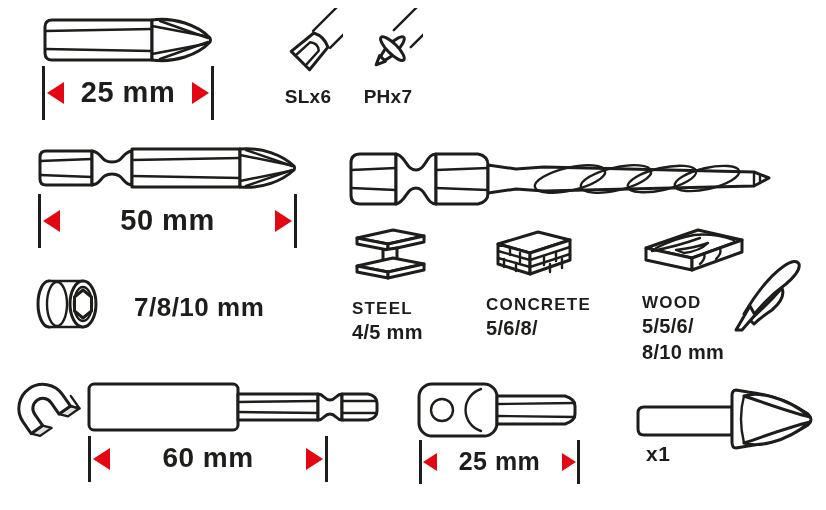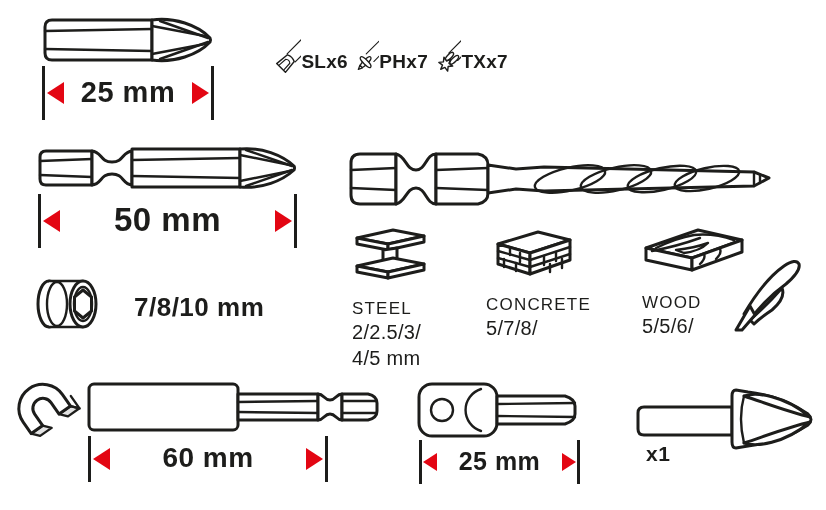--- a/index.html
+++ b/index.html
@@ -19,24 +19,24 @@
             border-top:11px solid transparent;border-bottom:11px solid transparent;}
   .dim .arr.l{left:5px;border-right:17px solid var(--red);}
   .dim .arr.r{right:5px;border-left:17px solid var(--red);}
   .dim.small .arr{border-top-width:9px;border-bottom-width:9px;}
   .dim.small .arr.l{border-right-width:14px;left:4px;}
   .dim.small .arr.r{border-left-width:14px;right:4px;}
   .dim .lbl{position:absolute;left:0;right:0;top:50%;transform:translateY(-52%);
             text-align:center;font-weight:700;letter-spacing:.5px;}
   
   .bitrow{position:absolute;left:268px;top:8px;width:402px;height:106px;display:flex;}
-  .bitcol{width:80px;display:flex;flex-direction:row;align-items:center;}
+  .bitcol{width:80px;display:flex;flex-direction:column;align-items:center;}
   .bitlbl{font-size:19px;font-weight:700;letter-spacing:.3px;margin-top:2px;}
   
-  .mat{position:absolute;font-weight:400;}
+  .mat{position:absolute;font-weight:700;}
   .mat .mname{font-size:17px;letter-spacing:1.2px;margin-top:7px;}
   .mat .msize{font-size:20px;line-height:26px;letter-spacing:.3px;}
   .plainlbl{position:absolute;font-weight:700;letter-spacing:.5px;margin-left:8px;}
 </style>
 </head>
 <body>
 
 <div id="canvas">
 
   <svg class="abs" style="left:40px;top:12px" width="176" height="56" viewBox="0 0 176 56">
@@ -74,52 +74,40 @@
         <g transform="translate(38,42) rotate(45)">
           <path class="l" d="M-12,-62 L-12,-16"></path>
             <path class="l" d="M12,-62 L12,-16"></path>
           <ellipse class="o" cx="0" cy="-2" rx="5" ry="16"></ellipse>
           <ellipse class="o" cx="0" cy="-2" rx="16" ry="5"></ellipse>
           <path class="o" d="M-4,12 L0,21 L4,12 Z"></path>
         </g>
       </svg>
       <span class="bitlbl">PHx7</span>
     </div>
-    <div class="bitcol">
-      <svg width="70" height="76" viewBox="0 0 70 76">
-        <g transform="translate(38,44) rotate(45)">
-          <path class="l" d="M-12,-62 L-12,-20"></path>
-            <path class="l" d="M12,-62 L12,-22"></path>
-          <ellipse class="o" cx="-6" cy="-16" rx="4.5" ry="11"></ellipse>
-          <ellipse class="o" cx="6" cy="-18" rx="4.5" ry="12"></ellipse>
-          <path class="o" d="M0,16 L-3.5,7.1 L-13,8.5 L-7,1 L-13,-6.5 L-3.5,-5 L0,-14 L3.5,-5 L13,-6.5 L7,1 L13,8.5 L3.5,7.1 Z"></path>
-        </g>
-      </svg>
-      <span class="bitlbl">TXx7</span>
-    </div>
   </div>
 
   <svg class="abs" style="left:34px;top:143px" width="266" height="50" viewBox="0 0 266 50">
     <path class="o" d="M12,8 L58,8 L58,42 L12,42 Q6,42 6,36 L6,14 Q6,8 12,8 Z"></path>
     <path class="l" d="M6,18 L58,16"></path>
       <path class="l" d="M6,32 L58,34"></path>
     <path class="o" d="M58,8 C68,9 66,19 78,19 C90,19 88,9 98,8 L98,42 C88,41 90,31 78,31 C66,31 68,41 58,42 Z" fill="#fff"></path>
     <path class="o" d="M98,6 L206,6 L206,44 L98,44 Z"></path>
     <path class="l" d="M98,17 L206,15"></path>
       <path class="l" d="M98,33 L206,35"></path>
     <path class="o" d="M206,6 C228,4 248,12 260,23 Q261,25 260,27 C248,38 228,46 206,44 Z"></path>
     <path class="l" d="M206,12 L256,22"></path>
       <path class="l" d="M206,38 L256,28"></path>
     <path class="l" d="M212,7 L258,23"></path>
       <path class="l" d="M212,43 L258,27"></path>
   </svg>
   <div class="dim" style="left:38px;top:194px;width:259px;height:54px">
     <div class="end l"></div>
     <div class="arr l"></div>
-    <span class="lbl" style="font-size:33px">50 mm</span>
+    <span class="lbl" style="font-size:29px">50 mm</span>
     <div class="arr r"></div>
     <div class="end r"></div>
   </div>
 
   <svg class="abs" style="left:346px;top:142px" width="428" height="74" viewBox="0 0 428 74">
     <path class="o" d="M14,12 L50,12 L50,62 L14,62 Q5,62 5,53 L5,21 Q5,12 14,12 Z"></path>
     <path class="l" d="M5,28 L50,26"></path>
       <path class="l" d="M5,46 L50,48"></path>
     <path class="o" d="M50,12 C60,14 60,28 70,28 C80,28 80,12 90,12 L90,62 C80,62 80,46 70,46 C60,46 60,60 50,62 Z" fill="#fff"></path>
     <path class="o" d="M90,12 L132,12 Q142,14 142,23 L142,51 Q142,60 132,62 L90,62 Z"></path>
@@ -138,50 +126,50 @@
     <svg width="78" height="62" viewBox="0 0 78 62">
       <path class="o" d="M5,12 L41,4 L72,10 L36,18 Z"></path>
       <path class="o" d="M5,12 L36,18 L36,24 L5,18 Z"></path>
       <path class="o" d="M36,18 L72,10 L72,16 L36,24 Z"></path>
       <path class="o" d="M31,24 L45,22 L45,40 L31,42 Z"></path>
       <path class="o" d="M5,40 L41,32 L72,38 L36,46 Z"></path>
       <path class="o" d="M5,40 L36,46 L36,52 L5,46 Z"></path>
       <path class="o" d="M36,46 L72,38 L72,44 L36,52 Z"></path>
     </svg>
     <div class="mname">STEEL</div>
-    <div class="msize">2/2.5/3/</div>
     <div class="msize">4/5 mm</div>
   </div>
 
   <div class="mat" style="left:486px;top:228px;width:120px">
     <svg width="88" height="56" viewBox="0 0 88 56">
       <path class="o" d="M12,16 L52,4 L84,12 L44,25 Z"></path>
       <path class="o" d="M12,16 L44,25 L44,46 L12,36 Z"></path>
       <path class="o" d="M44,25 L84,12 L84,32 L44,46 Z"></path>
       <path class="l" d="M12,23 L44,32 M12,30 L44,39"></path>
       <path class="l" d="M44,32 L84,19 M44,39 L84,26"></path>
       <path class="l" d="M24,19 L24,27 M34,25 L34,34 M18,31 L18,39 M30,35 L30,43"></path>
       <path class="l" d="M58,28 L58,37 M70,24 L70,33 M64,36 L64,44 M76,31 L76,40"></path>
     </svg>
     <div class="mname">CONCRETE</div>
-    <div class="msize">5/7/8/</div>
+    <div class="msize">5/6/8/</div>
   </div>
 
   <div class="mat" style="left:642px;top:224px;width:120px">
     <svg width="104" height="58" viewBox="0 0 104 58">
       <path class="o" d="M4,24 L56,6 L100,16 L50,34 Z"></path>
       <path class="o" d="M4,24 L50,34 L50,46 L4,36 Z"></path>
       <path class="o" d="M50,34 L100,16 L100,28 L50,46 Z"></path>
       <path class="l" d="M14,24 Q34,14 52,11 Q72,9 92,16"></path>
       <path class="l" d="M10,27 Q36,22 58,14"></path>
       <path class="l" d="M34,26 Q52,24 66,19 Q58,27 42,29 Z"></path>
       <path class="l" d="M58,40 Q64,34 62,30 M74,35 Q80,29 78,25"></path>
     </svg>
     <div class="mname">WOOD</div>
     <div class="msize">5/5/6/</div>
+    <div class="msize">8/10 mm</div>
   </div>
 
   <svg class="abs" style="left:726px;top:252px" width="78" height="80" viewBox="0 0 78 80">
     <path class="o" d="M18,62 Q38,28 58,14 Q70,6 73,12 Q75,19 60,32 Q38,48 24,68 Z"></path>
     <path class="o" d="M24,68 Q42,52 56,36 Q60,46 46,58 Q34,66 28,72 Z"></path>
     <path class="o" d="M10,78 L24,54 L29,63 L16,78 Z"></path>
   </svg>
 
   <svg class="abs" style="left:33px;top:276px" width="76" height="56" viewBox="0 0 76 56">
     <ellipse class="o" cx="16" cy="28" rx="11" ry="23"></ellipse>

